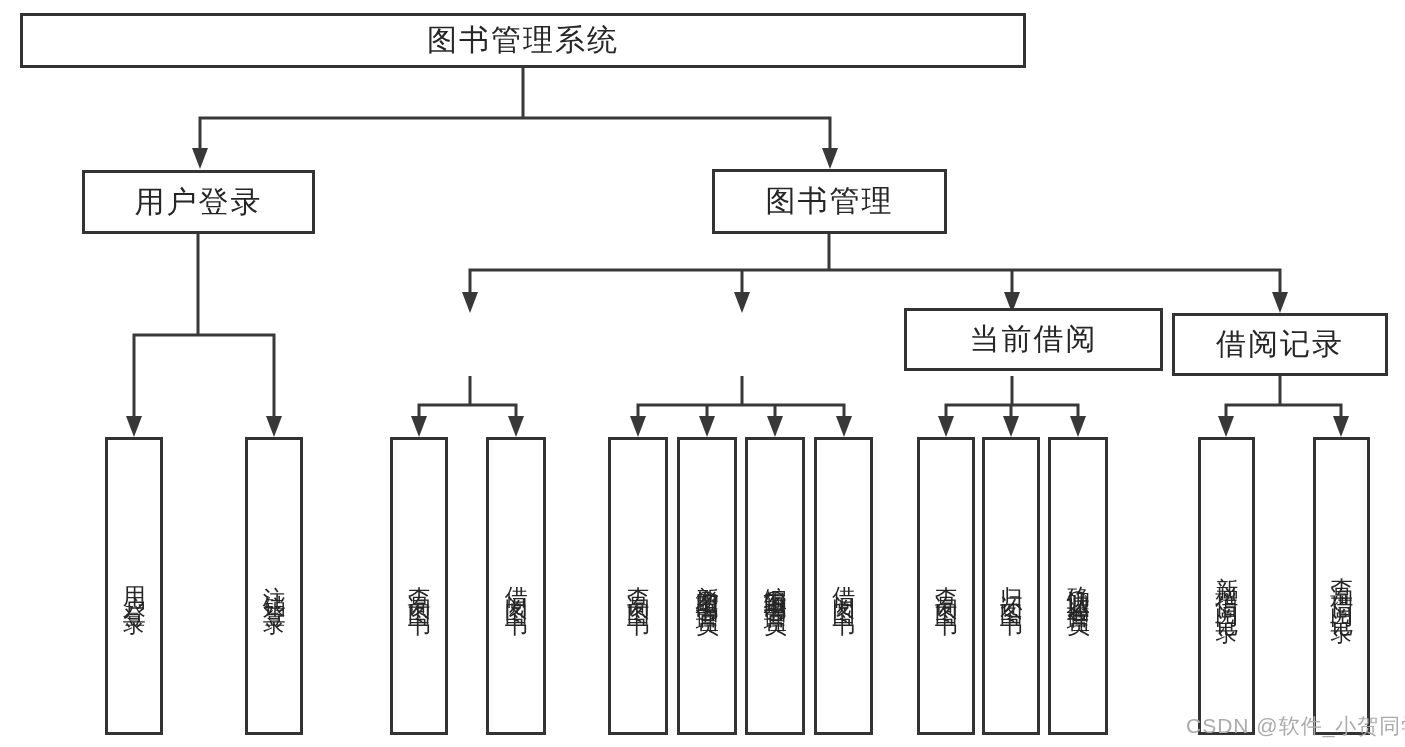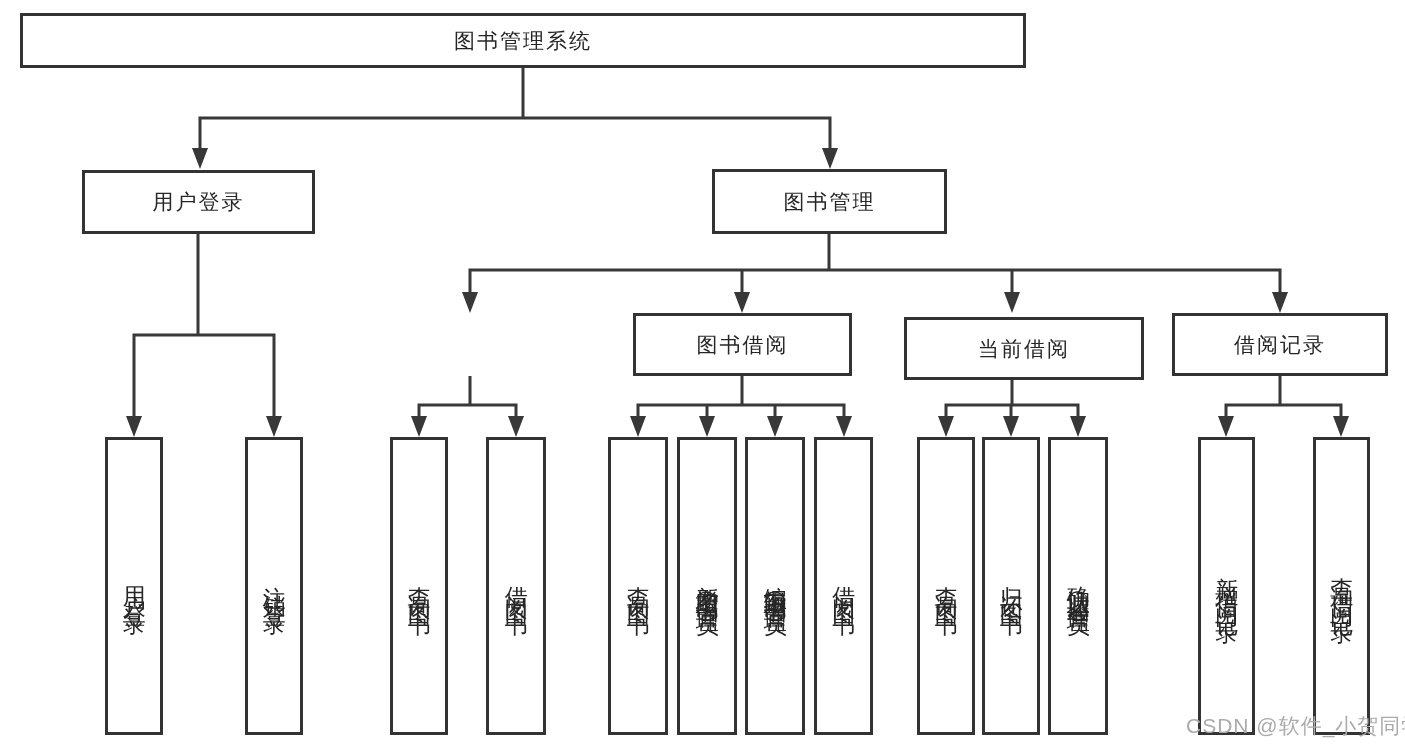--- a/index.html
+++ b/index.html
@@ -22,21 +22,21 @@
     background: #ffffff;
     border: 3px solid #333333;
     box-sizing: border-box;
     display: flex;
     align-items: center;
     justify-content: center;
     color: #262626;
     z-index: 2;
   }
   .node.h span {
-    font-size: 21px;
+    font-size: 30px;
     letter-spacing: 2px;
     white-space: nowrap;
   }
   .node.v span {
     writing-mode: vertical-rl;
     text-orientation: mixed;
     font-size: 23px;
     line-height: 1.1;
     letter-spacing: 9px;
   }
@@ -89,24 +89,21 @@
     <span>图书管理系统</span>
   </div>
 
   <div class="node h" style="left:82px; top:170px; width:233px; height:64px;">
     <span>用户登录</span>
   </div>
   <div class="node h" style="left:712px; top:169px; width:235px; height:65px;align-items:center;">
     <span>图书管理</span>
   </div>
 
-  <div class="node h" style="left:633px; top:313px; width:219px; height:63px;">
-    <span>图书借阅</span>
-  </div>
-  <div class="node h" style="left:904px; top:317px; width:240px; height:63px;">
+  <div class="node h" style="left:904px; top:308px; width:259px; height:63px;">
     <span>当前借阅</span>
   </div>
   <div class="node h" style="left:1172px; top:313px; width:216px; height:63px;">
     <span>借阅记录</span>
   </div>
 
   <div class="node v" style="left:105px; top:437px; width:58px; height:298px;">
     <span>用户登录</span>
   </div>
   <div class="node v" style="left:245px; top:437px; width:58px; height:298px;">

